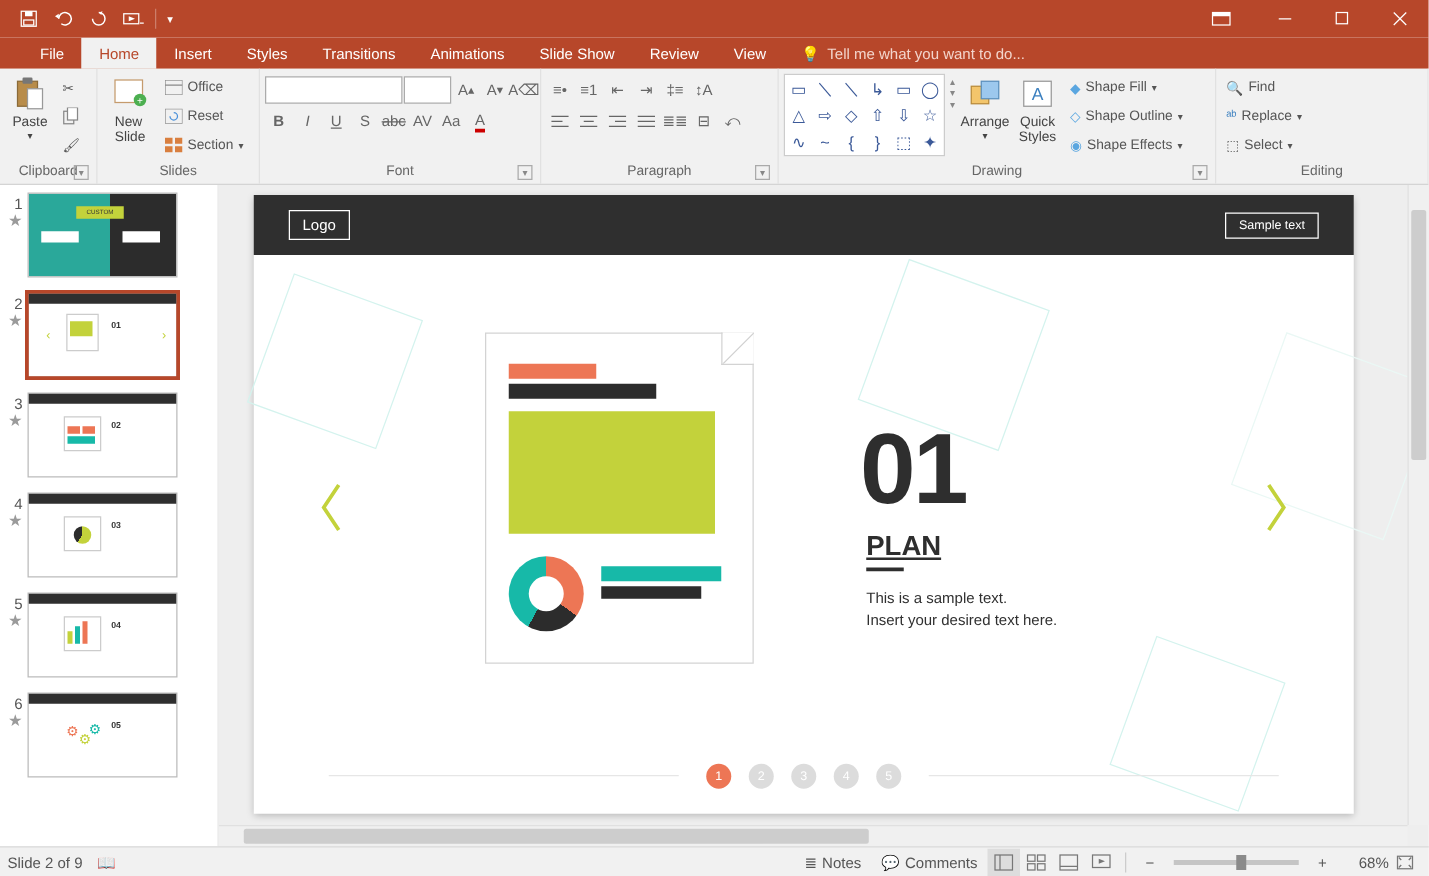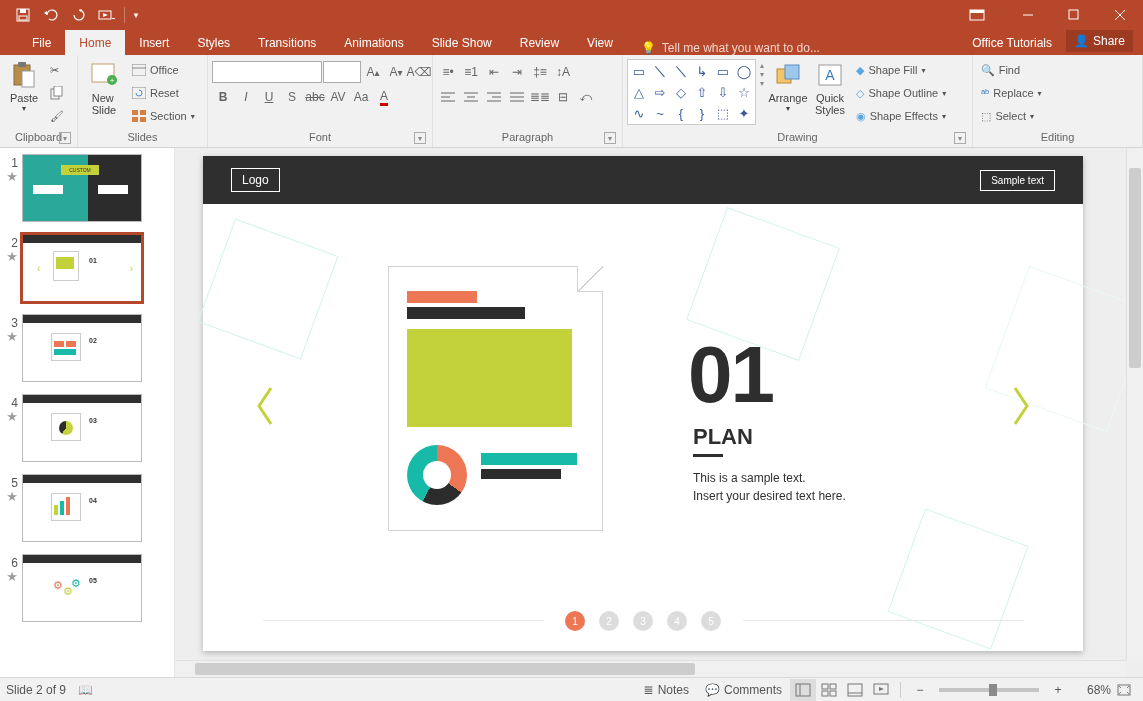--- a/index.html
+++ b/index.html
@@ -9,21 +9,21 @@
 .titlebar { height: 30px; background: #B7472A; display: flex; align-items: center; color: #fff; position: relative; }
 .qat { display: flex; align-items: center; gap: 2px; padding-left: 10px; }
 .qat-btn { width: 26px; height: 24px; display: flex; align-items: center; justify-content: center; cursor: pointer; }
 .qat-sep { width: 1px; height: 16px; background: rgba(255,255,255,.3); margin: 0 2px; }
 .title-center { position: absolute; left: 0; right: 0; text-align: center; font-size: 12px; pointer-events: none; }
 .title-right { margin-left: auto; display: flex; align-items: center; }
 .win-btn { width: 46px; height: 30px; display: flex; align-items: center; justify-content: center; cursor: pointer; }
 .ribbon-display { width: 36px; height: 24px; display: flex; align-items: center; justify-content: center; margin-right: 10px; }
 
 
-.tabstrip { height: 25px; background: #B7472A; display: flex; align-items: flex-end; color: #fff; padding-left: 18px; gap: 0; }
+.tabstrip { height: 25px; background: #B7472A; display: flex; color: #fff; padding-left: 18px; gap: 0; }
 .tab { height: 25px; padding: 0 14px; display: flex; align-items: center; font-size: 12px; cursor: pointer; }
 .tab.file { background: transparent; }
 .tab.active { background: #F1F1F1; color: #B7472A; }
 .tellme { display: flex; align-items: center; gap: 6px; color: #f3d5cc; font-size: 12px; margin-left: 14px; flex: 1; }
 .tabstrip .right { display: flex; gap: 6px; margin-right: 10px; }
 .share { height: 22px; padding: 0 8px; display: flex; align-items: center; gap: 4px; font-size: 12px; }
 
 
 .ribbon { height: 93px; background: #F1F1F1; border-bottom: 1px solid #d4d4d4; display: flex; }
 .group { border-right: 1px solid #e1e1e1; display: flex; flex-direction: column; padding: 2px 4px 0; }
@@ -67,21 +67,21 @@
 .doc-card { position: absolute; left: 185px; top: 62px; width: 215px; height: 265px; background: #fff; border: 1px solid #d3d3d3; }
 .doc-fold { position: absolute; right: -1px; top: -1px; width: 26px; height: 26px; background: linear-gradient(135deg, #fff 0 49%, #d3d3d3 50% 52%, #fff 53% 100%); border-left: 1px solid #d3d3d3; border-bottom: 1px solid #d3d3d3; }
 .bar { position: absolute; }
 .donut { position: absolute; width: 60px; height: 60px; border-radius: 50%; background: conic-gradient(#ed7655 0 35%, #2c2c2c 35% 58%, #17b9a8 58% 100%); display: flex; align-items: center; justify-content: center; }
 .donut::after { content: ""; width: 28px; height: 28px; background: #fff; border-radius: 50%; }
 
 .arrow { position: absolute; top: 180px; width: 22px; height: 44px; cursor: pointer; }
 .arrow svg { width: 100%; height: 100%; }
 
 .bignum { position: absolute; left: 485px; top: 125px; font-size: 80px; font-weight: 800; color: #2e2e2e; letter-spacing: -2px; }
-.plan { position: absolute; left: 490px; top: 220px; font-size: 22px; font-weight: 700; color: #2e2e2e; }
+.plan { position: absolute; left: 490px; top: 220px; font-size: 22px; font-weight: 700; color: #2e2e2e; text-decoration: underline; }
 .plan-underline { position: absolute; left: 490px; top: 250px; width: 30px; height: 3px; background: #2e2e2e; }
 .plan-text { position: absolute; left: 490px; top: 265px; font-size: 12px; color: #303030; line-height: 1.5; }
 
 .dots { position: absolute; bottom: 20px; left: 0; right: 0; display: flex; justify-content: center; gap: 14px; align-items: center; }
 .dots-line { position: absolute; bottom: 30px; height: 1px; background: #e6e6e6; }
 .dot { width: 20px; height: 20px; border-radius: 50%; display: flex; align-items: center; justify-content: center; font-size: 10px; color: #fff; cursor: pointer; }
 
 
 .statusbar { position: absolute; bottom: 0; left: 0; right: 0; height: 24px; background: #F1F1F1; border-top: 1px solid #d9d9d9; display: flex; align-items: center; font-size: 12px; color: #555; padding: 0 6px; }
 .statusbar .spacer { flex: 1; }
@@ -162,27 +162,20 @@
   <div class="tab">Insert</div>
   <div class="tab">Styles</div>
   <div class="tab">Transitions</div>
   <div class="tab">Animations</div>
   <div class="tab">Slide Show</div>
   <div class="tab">Review</div>
   <div class="tab">View</div>
   <div class="tellme">
     <span>💡</span>
     <span>Tell me what you want to do...</span>
-  </div>
-  <div class="right">
-    <div class="tab" style="padding:0 8px">Office Tutorials</div>
-    <div class="share" style="background:#9c3a22">
-      <span>👤</span>
-      <span>Share</span>
-    </div>
   </div>
 </div>
 
 <div class="ribbon">
 
   <div class="group" style="width:78px">
     <div class="group-body">
       <div class="bigbtn">
         <div class="ico">
             <svg width="24" height="28" viewBox="0 0 24 28">

